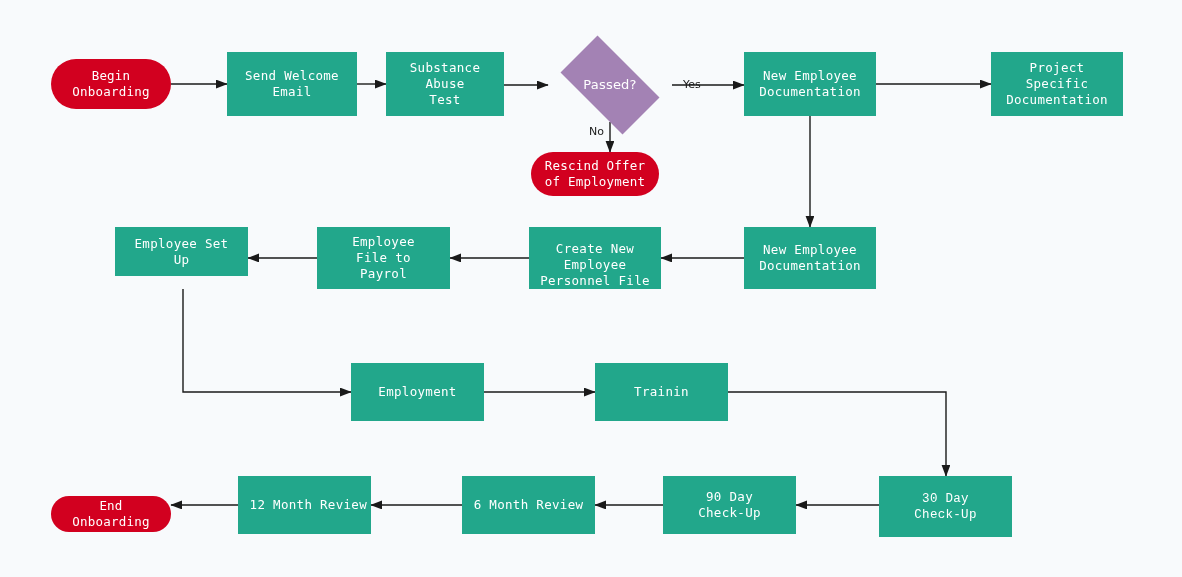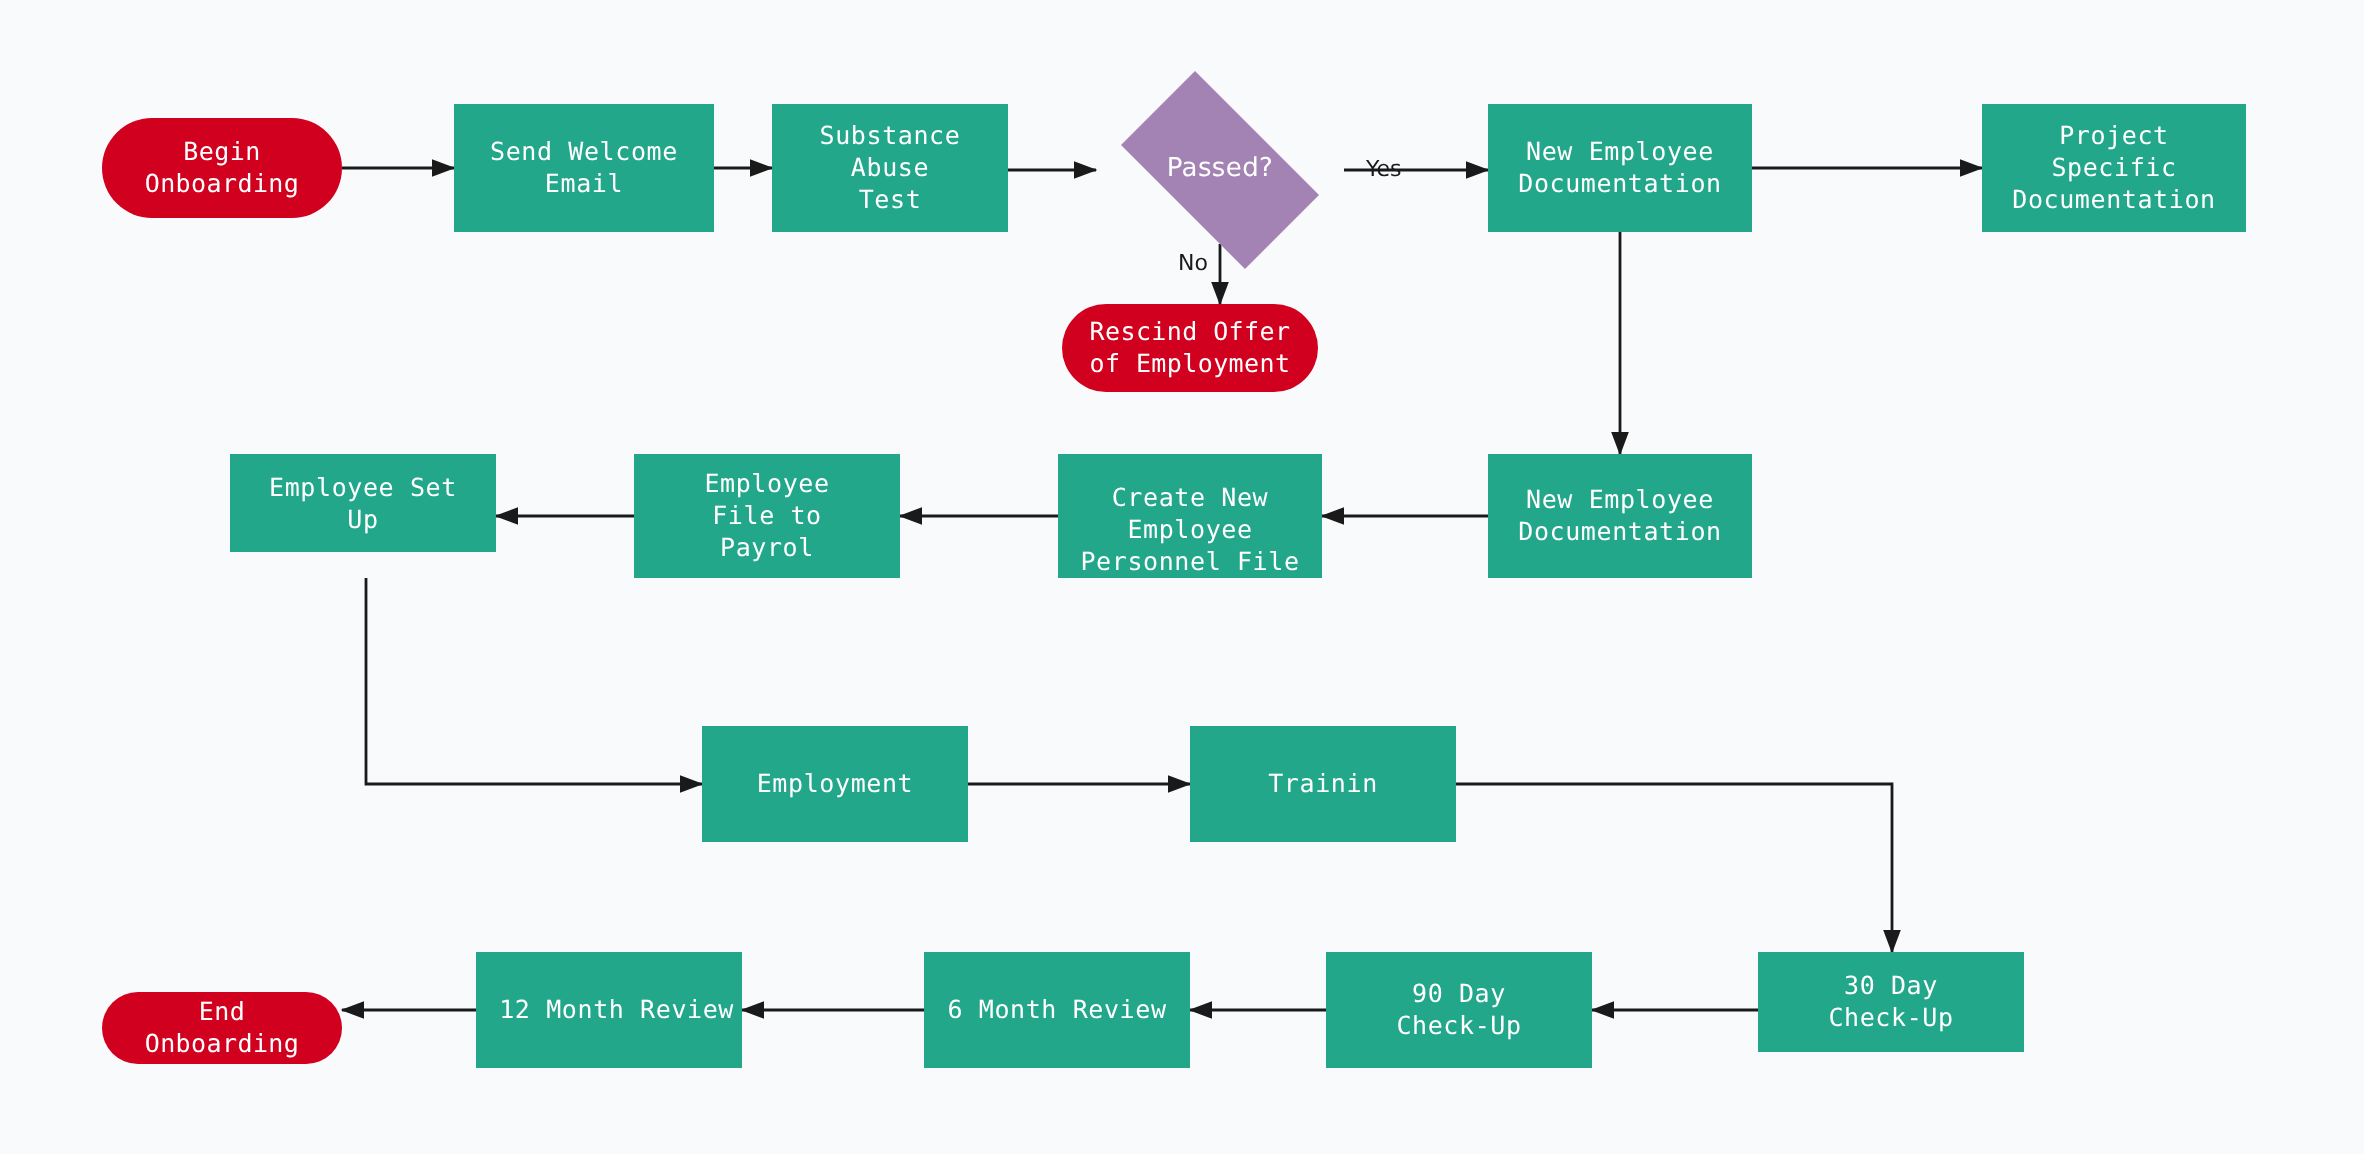--- a/index.html
+++ b/index.html
@@ -139,21 +139,21 @@
       <div class="node process" style="left: 529px; top: 227px; width: 132px; height: 62px; align-items: flex-end;"><span class="label">Create New
 Employee
 Personnel File</span></div>
       <div class="node process" style="left: 317px; top: 227px; width: 133px; height: 62px;"><span class="label">Employee
 File to
 Payrol</span></div>
       <div class="node process" style="left: 115px; top: 227px; width: 133px; height: 49px;"><span class="label">Employee Set
 Up</span></div>
       <div class="node process" style="left: 351px; top: 363px; width: 133px; height: 58px;"><span class="label">Employment</span></div>
       <div class="node process" style="left: 595px; top: 363px; width: 133px; height: 58px;"><span class="label">Trainin</span></div>
-      <div class="node process" style="left: 879px; top: 476px; width: 133px; height: 50px;"><span class="label">30 Day
+      <div class="node process" style="left: 879px; top: 476px; width: 133px; height: 61px; font-family: Liberation Mono, monospace;"><span class="label">30 Day
 Check-Up</span></div>
       <div class="node process" style="left: 663px; top: 476px; width: 133px; height: 58px;"><span class="label">90 Day
 Check-Up</span></div>
       <div class="node process" style="left: 462px; top: 476px; width: 133px; height: 58px;"><span class="label">6 Month Review</span></div>
       <div class="node process" style="left: 238px; top: 476px; width: 133px; height: 58px; justify-content: flex-end;"><span class="label">12 Month Review</span></div>
       <div class="node terminator" style="left: 51px; top: 464px; width: 120px; height: 36px; margin-top: 32px;"><span class="label">End
 Onboarding</span></div>
     </div>
   <div id="edge-label-layer">
       <div class="edge-label" style="left: 683px; top: 78px;">Yes</div>

